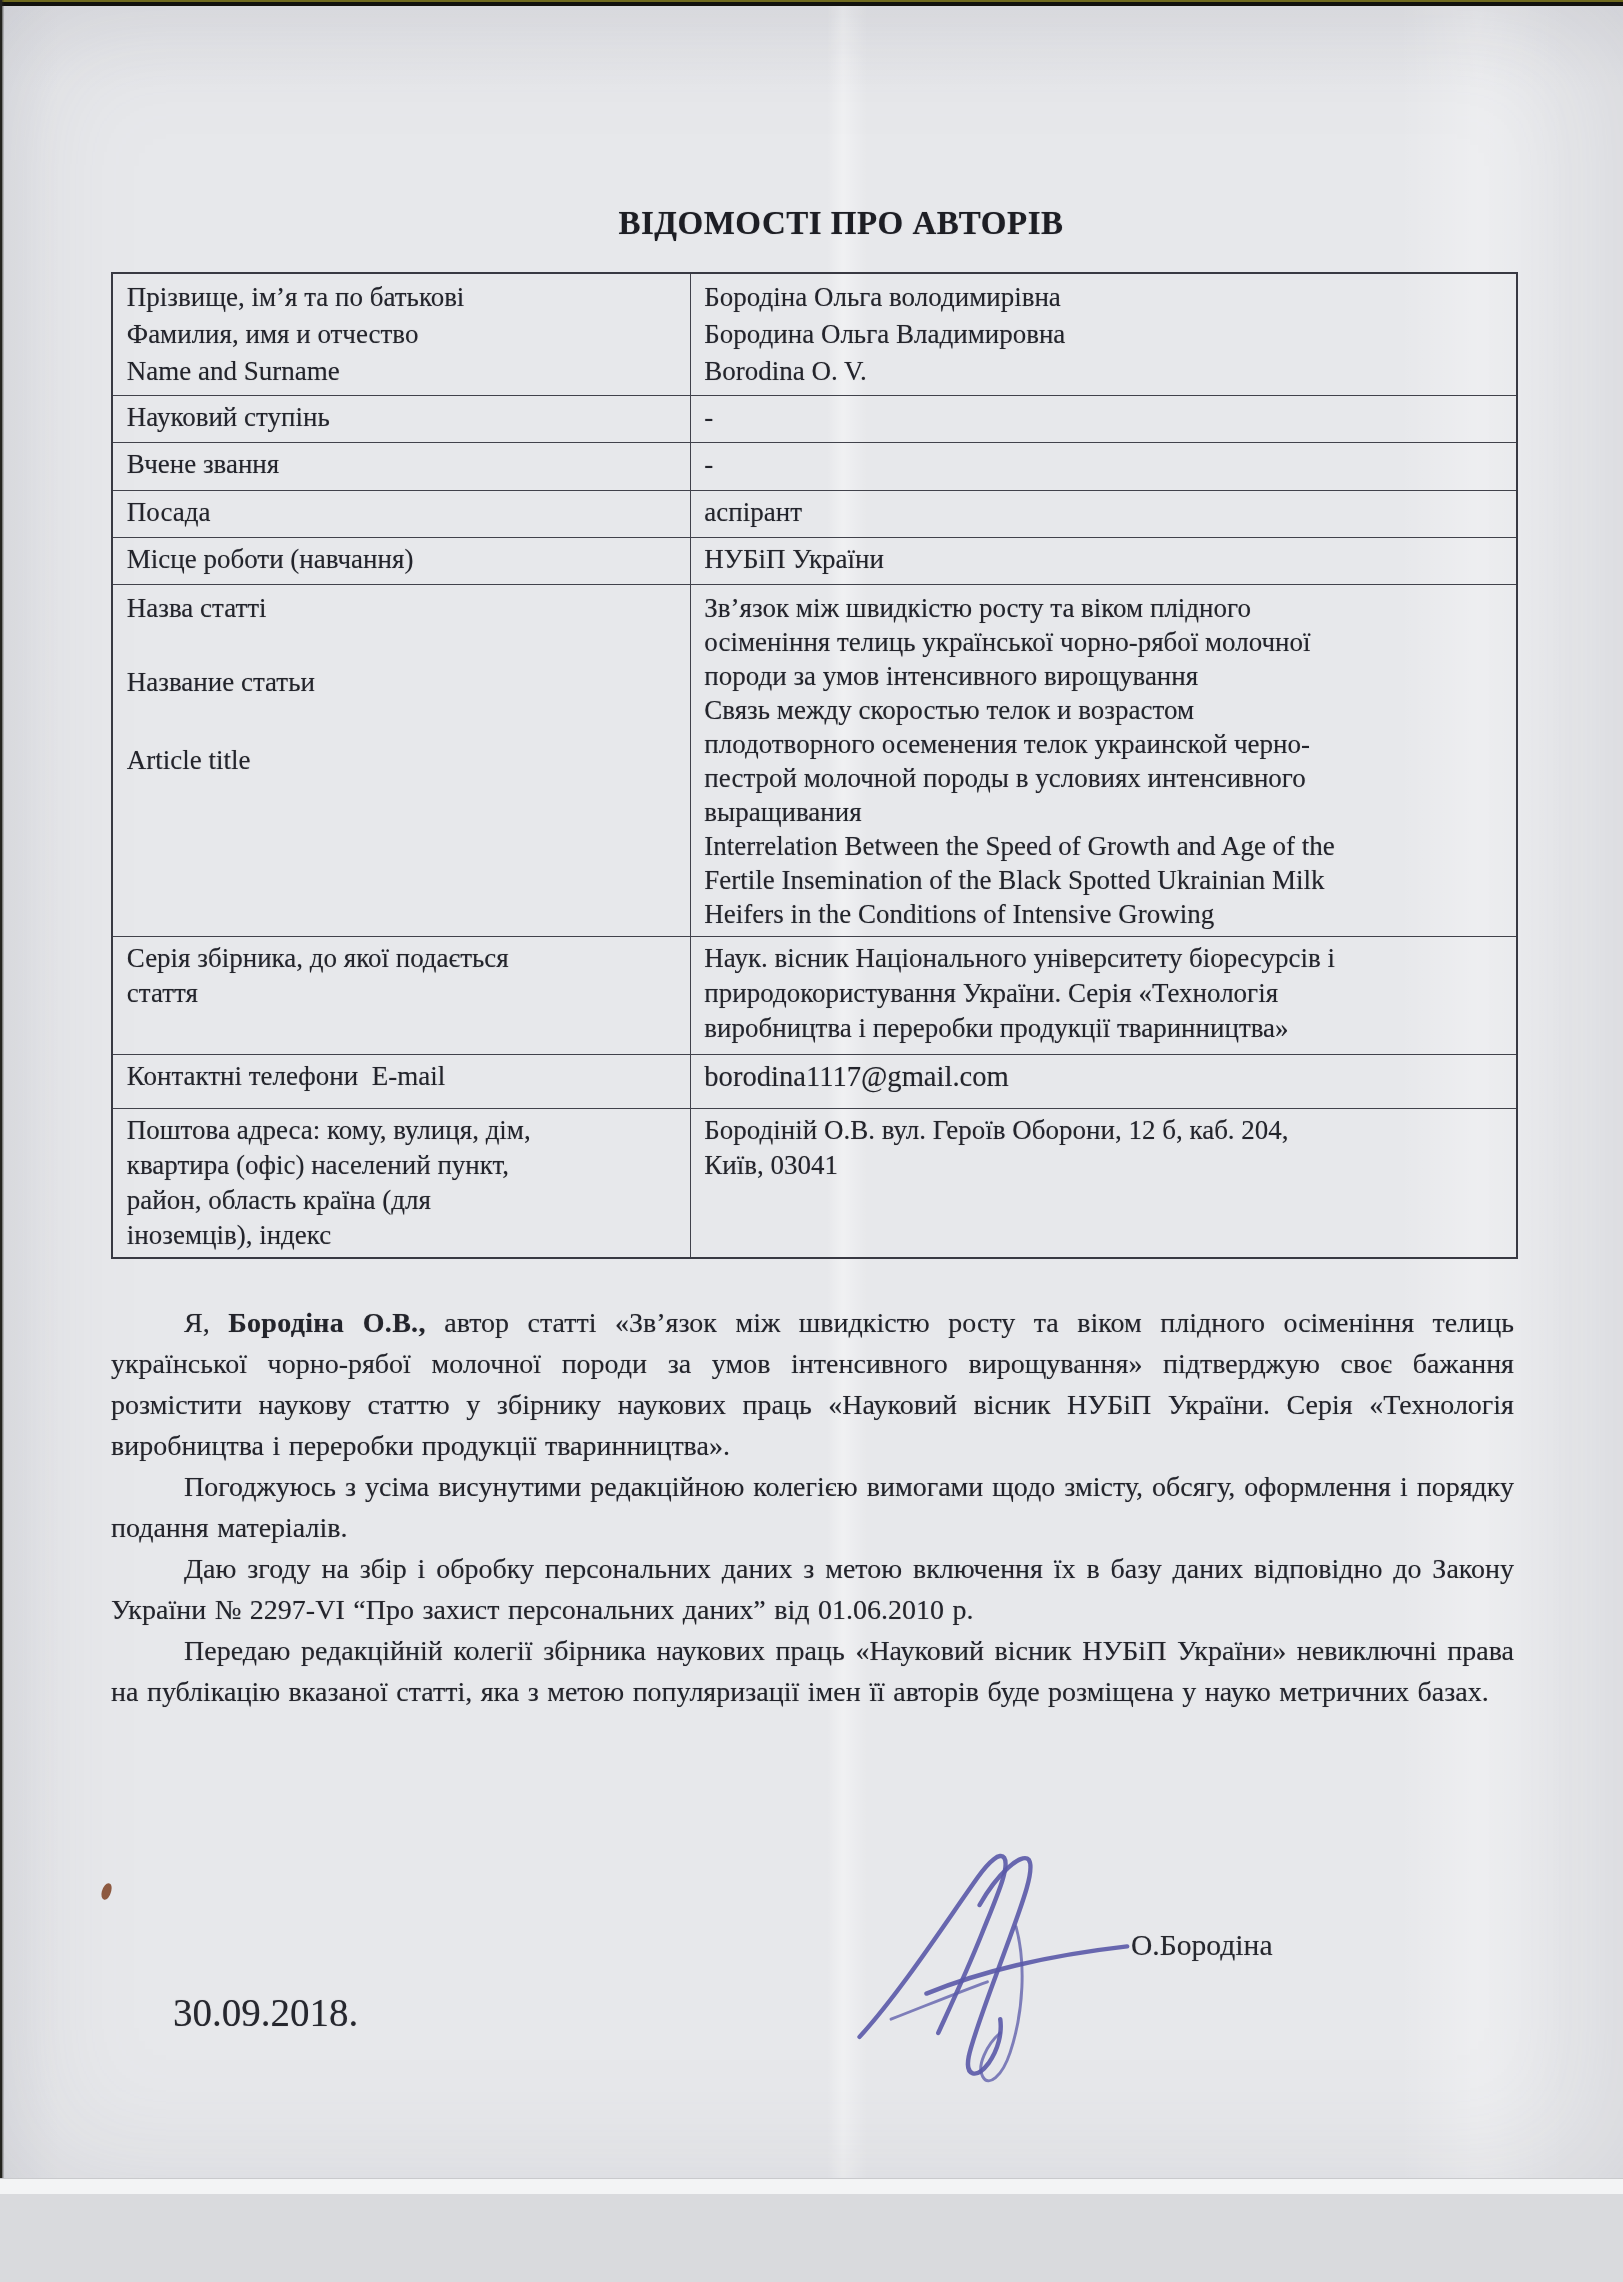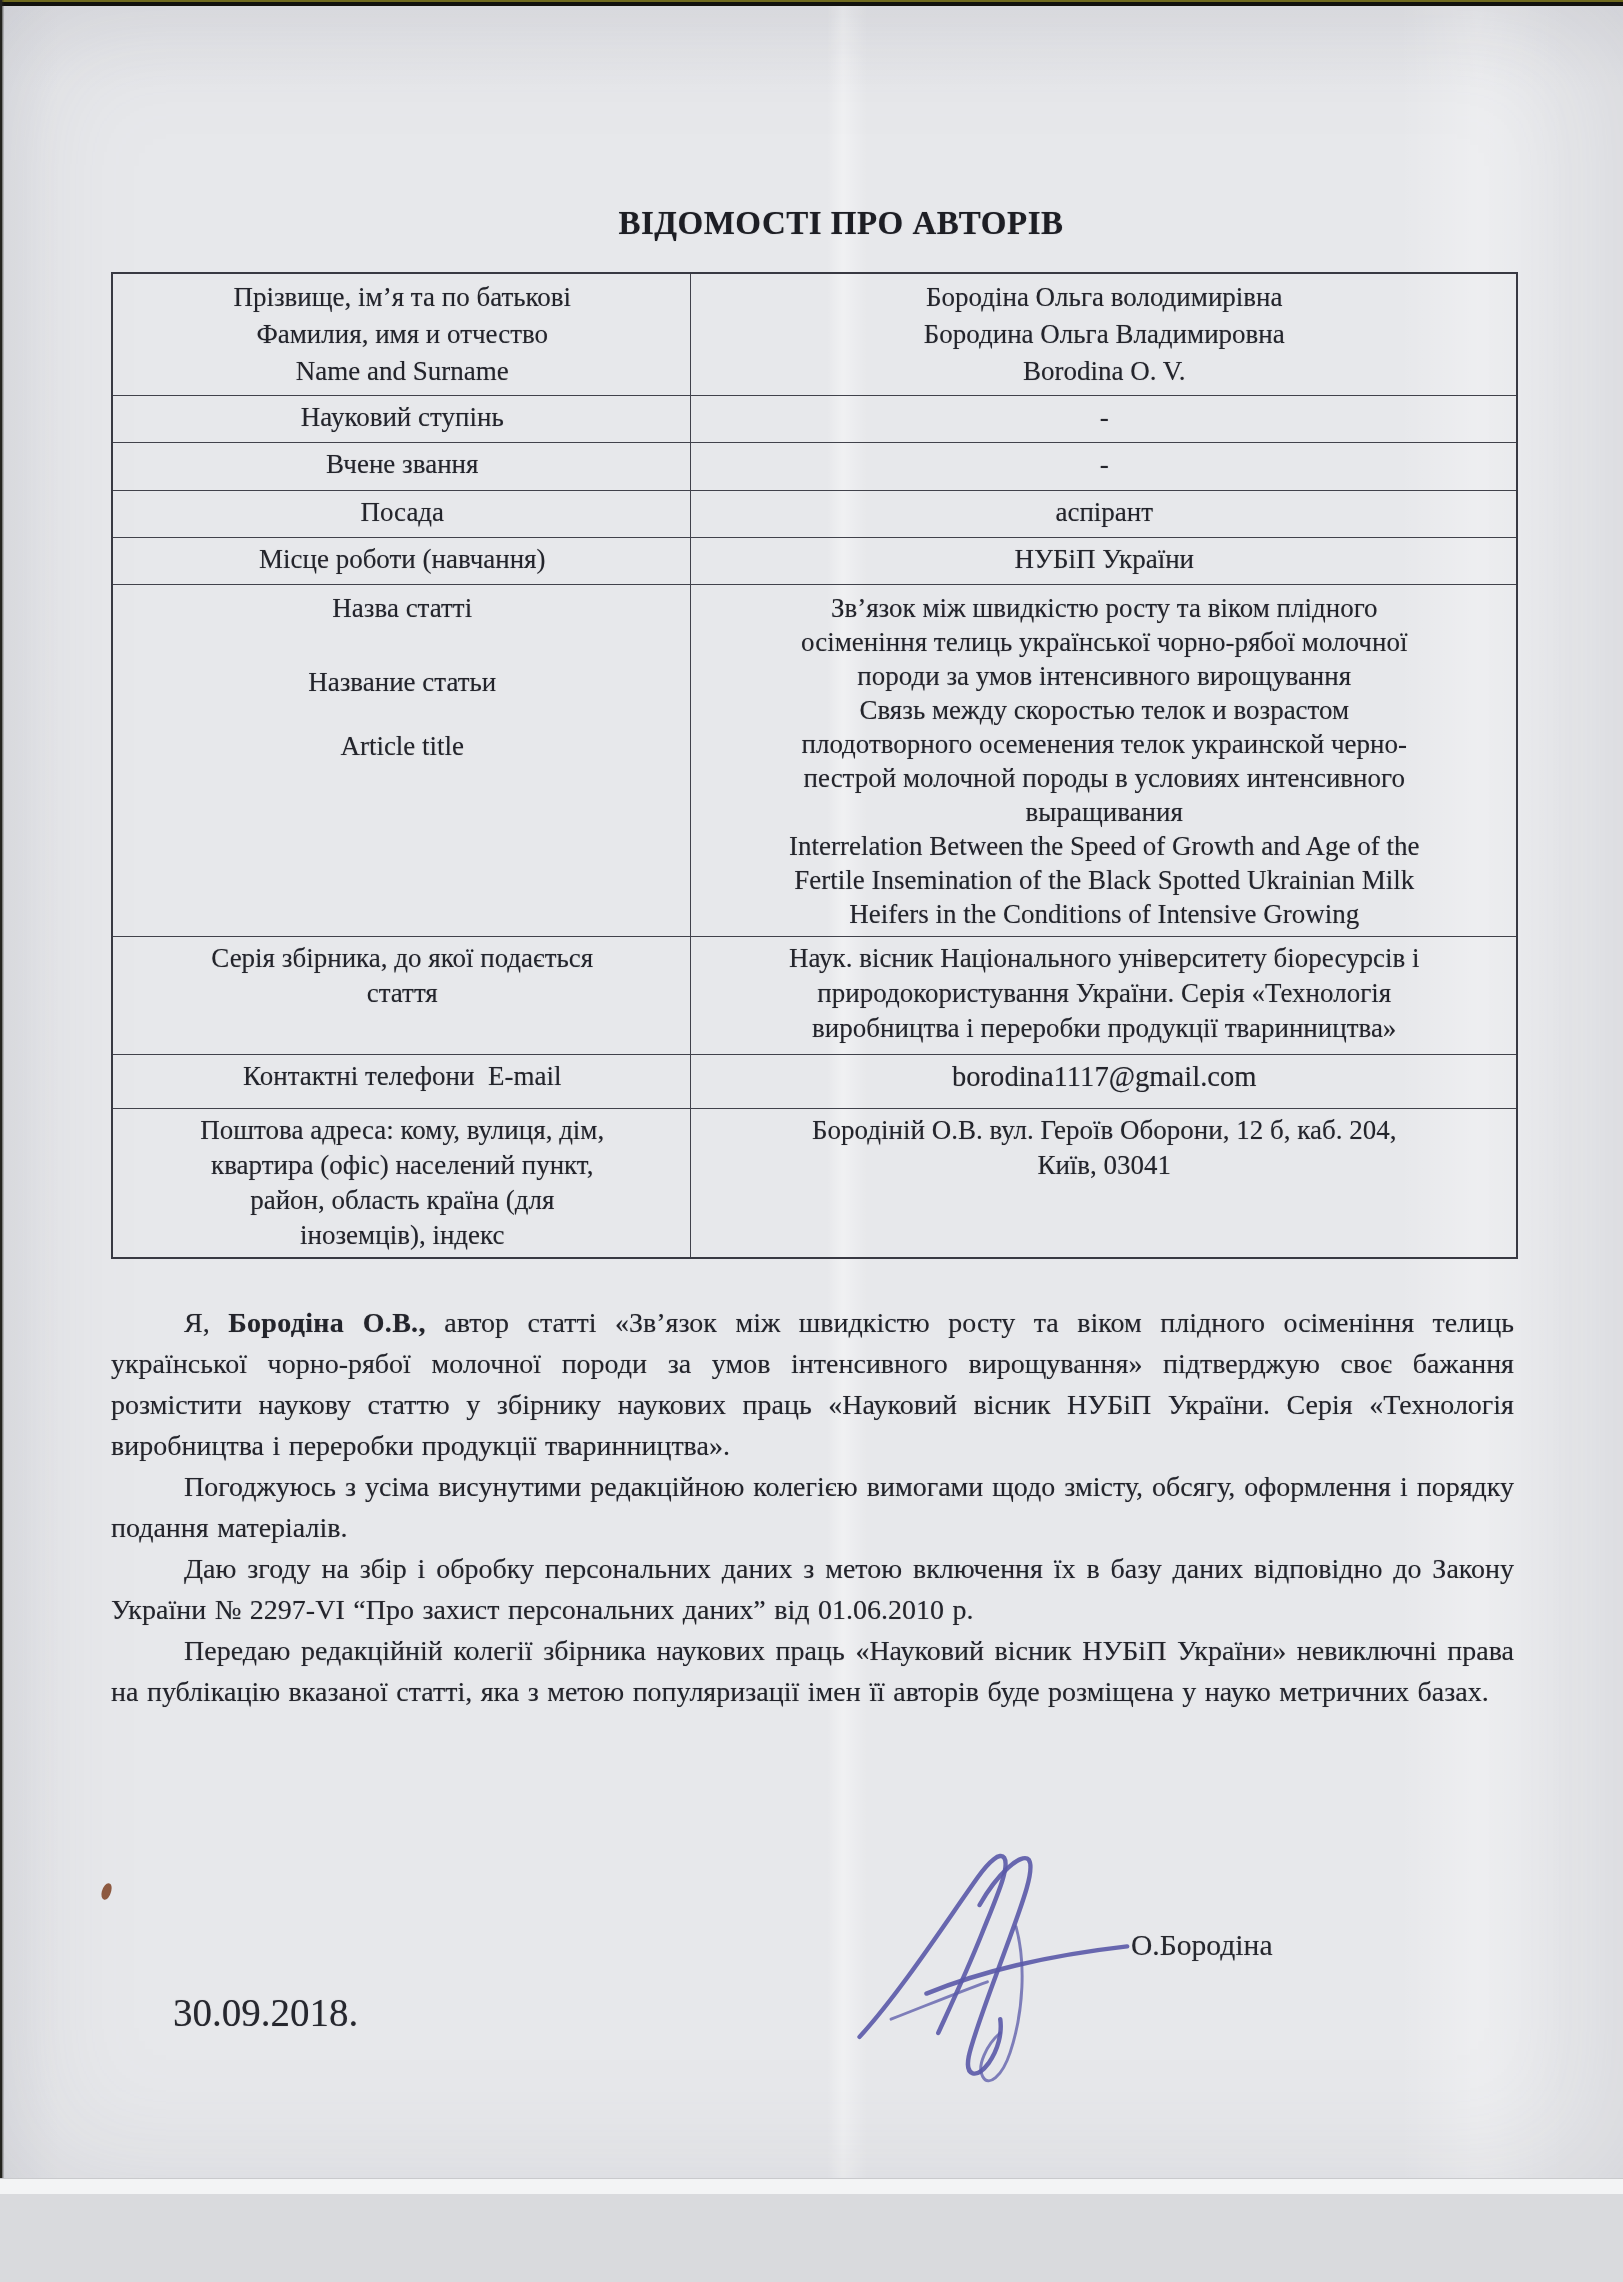--- a/index.html
+++ b/index.html
@@ -28,35 +28,35 @@
     background:#7c3f22;border-radius:60% 40% 55% 45%;transform:rotate(14deg);opacity:.85;}
 
   .doc-title{
     position:absolute;left:138px;top:205px;width:1406px;
     text-align:center;font-weight:bold;font-size:33px;letter-spacing:0.5px;
     color:#1d1e24;text-shadow:0 0 1px rgba(30,30,45,.45);
   }
 
   .form-table-wrap{position:absolute;left:111px;top:272px;width:1406px;}
   table.form{border-collapse:collapse;table-layout:fixed;width:100%;
-    border:2.5px solid #383942;text-align:center;}
+    border:2.5px solid #383942;}
   table.form td{
     border:1.6px solid #41424b;
     vertical-align:top;
     padding:4.9px 11.8px 3.9px 13.8px;
     font-size:27px;line-height:35px;
     color:#23242b;text-shadow:0 0 1px rgba(35,36,50,.35);
     overflow:hidden;
   }
   col.c-label{width:578px;}
   col.c-value{width:827px;}
   tr.r-tall td{line-height:37px;}
   tr.r-article td{line-height:34px;padding-top:6.9px;}
   .lbl-gap1{margin-top:40px;}
-  .lbl-gap2{margin-top:30px;}
+  .lbl-gap2{margin-top:44px;}
   .pre{white-space:pre-wrap;}
   .email-line{font-size:28.6px;}
 
   .statement{
     position:absolute;left:111px;top:1302px;width:1403px;
     font-size:28px;line-height:41px;text-align:justify;
     color:#23242b;text-shadow:0 0 1px rgba(35,36,50,.35);
   }
   .statement p{margin:0;text-indent:73px;word-spacing:1.5px;}
   .statement b{letter-spacing:0.3px;}

